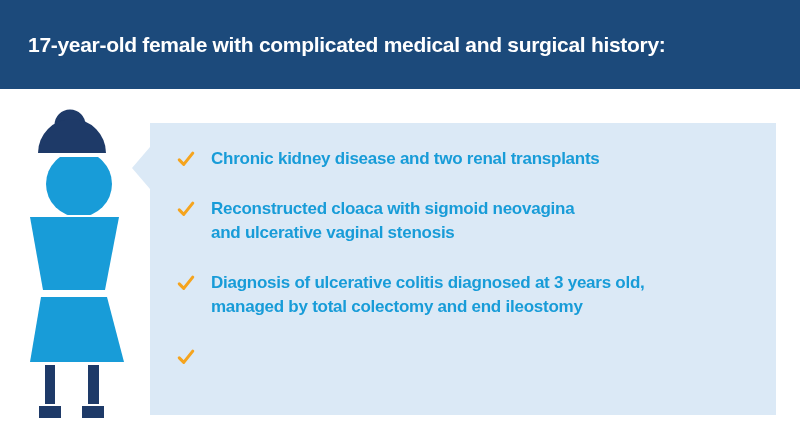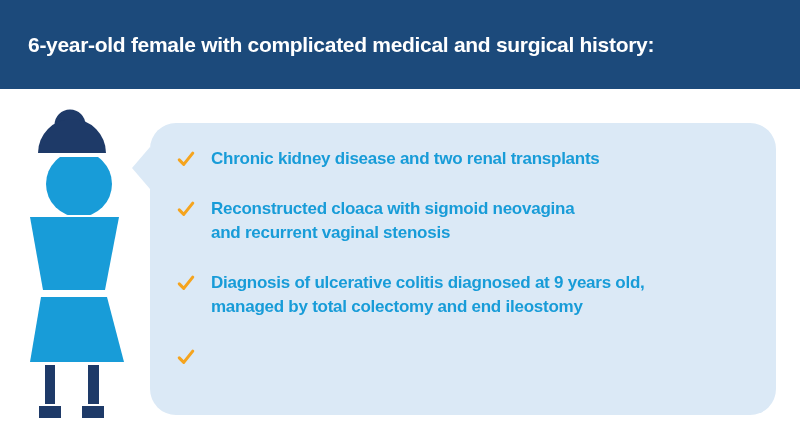--- a/index.html
+++ b/index.html
@@ -47,21 +47,20 @@
     position: absolute;
     left: 150px;
     top: 123px;
     width: 626px;
     height: 292px;
     background: var(--color-panel_bg, #dbe9f6);
     padding: 24px 24px 20px 27px;
     display: flex;
     flex-direction: column;
     gap: 26px;
-    border-radius: 26px;
   }
   .bubble-tail {
     position: absolute;
     left: 132px;
     top: 147px;
   }
   .bubble-tail polygon { fill: var(--color-panel_bg, #dbe9f6); }
 
   .history-item {
     display: flex;
@@ -89,21 +88,21 @@
     letter-spacing: -0.25px;
     white-space: pre-line;
   }
 </style>
 </head>
 <body>
 
 <div class="page">
 
   <div class="header">
-    <div class="header-title">6-year-old female with complicated medical and surgical history:</div>
+    <div class="header-title">17-year-old female with complicated medical and surgical history:</div>
   </div>
 
   <svg class="figure-svg" width="150" height="340" viewBox="0 0 150 340" aria-hidden="true">
     <defs>
       <clipPath id="face-clip">
           <rect x="40" y="62" width="80" height="58"></rect>
         </clipPath>
     </defs>
     <circle class="fig-light" cx="79" cy="89" r="33" clip-path="url(#face-clip)"></circle>
     <g>
@@ -133,28 +132,28 @@
         <polyline points="2.5,11 7.5,16 17.5,3.5"></polyline>
       </svg>
       <div class="history-item-text">Chronic kidney disease and two renal transplants</div>
     </div>
 
     <div class="history-item">
       <svg class="check-icon" viewBox="0 0 20 20" aria-hidden="true">
         <polyline points="2.5,11 7.5,16 17.5,3.5"></polyline>
       </svg>
       <div class="history-item-text">Reconstructed cloaca with sigmoid neovagina
-and recurrent vaginal stenosis</div>
+and ulcerative vaginal stenosis</div>
     </div>
 
     <div class="history-item">
       <svg class="check-icon" viewBox="0 0 20 20" aria-hidden="true">
         <polyline points="2.5,11 7.5,16 17.5,3.5"></polyline>
       </svg>
-      <div class="history-item-text">Diagnosis of ulcerative colitis diagnosed at 9 years old,
+      <div class="history-item-text">Diagnosis of ulcerative colitis diagnosed at 3 years old,
 managed by total colectomy and end ileostomy</div>
     </div>
 
     <div class="history-item">
       <svg class="check-icon" viewBox="0 0 20 20" aria-hidden="true">
         <polyline points="2.5,11 7.5,16 17.5,3.5"></polyline>
       </svg>
     </div>
 
   </div>

